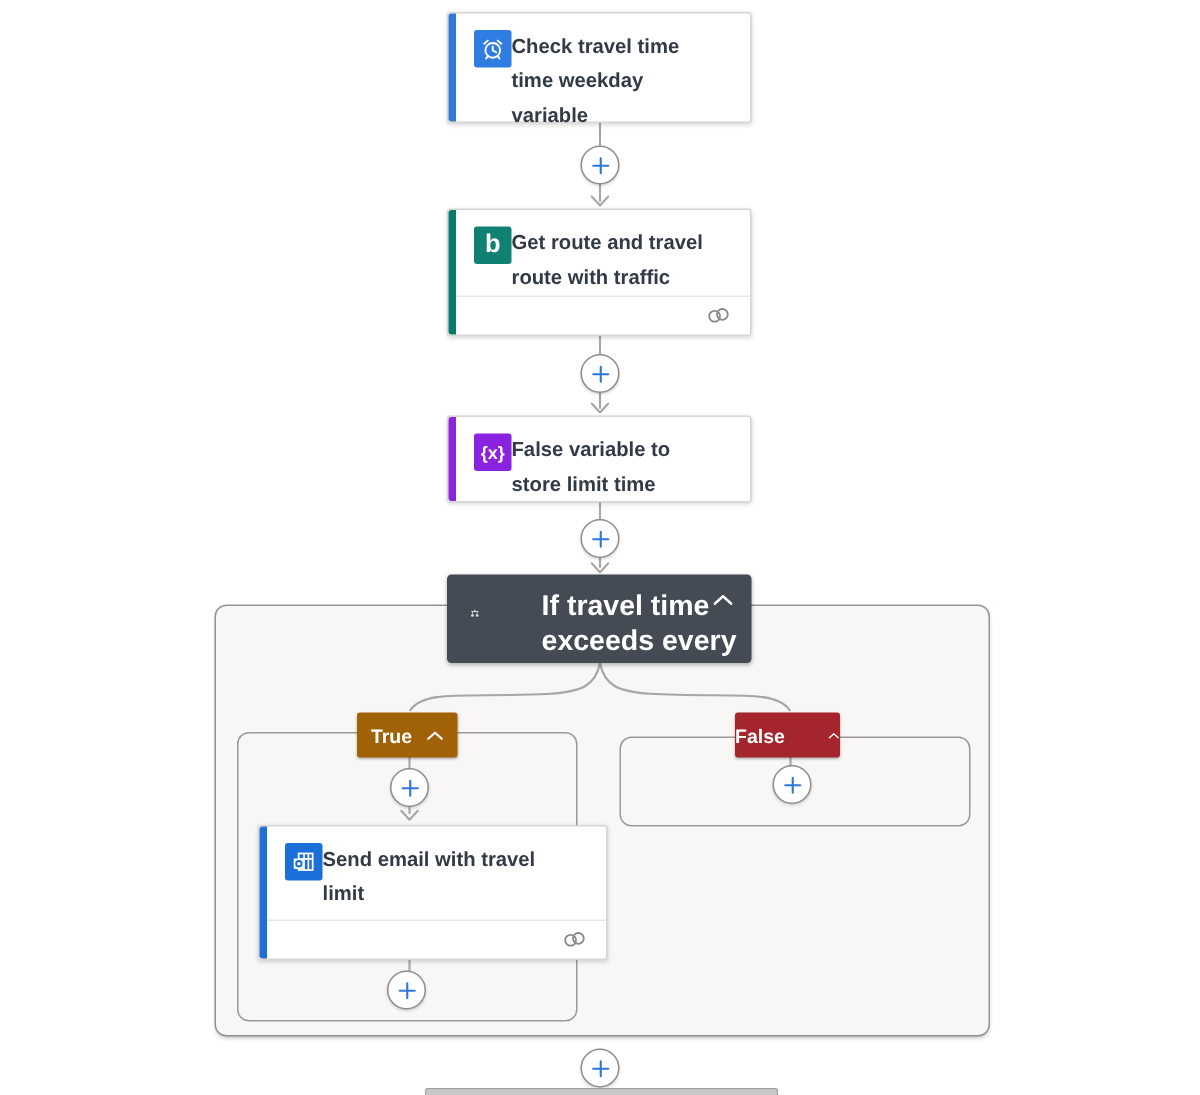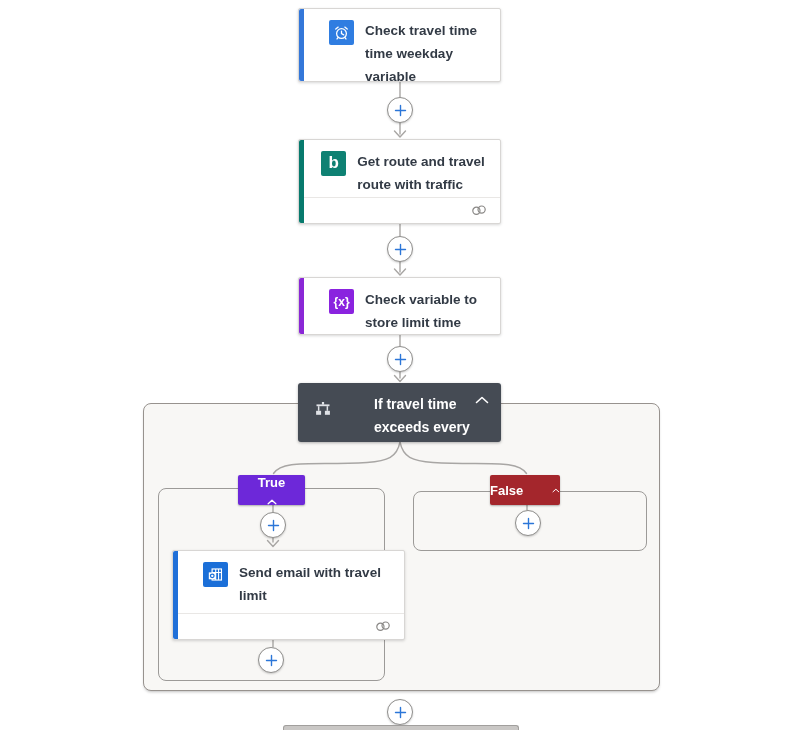--- a/index.html
+++ b/index.html
@@ -22,42 +22,42 @@
   .branch-true-box{left:158px;top:488px;width:227px;height:193px;}
   .branch-false-box{left:413px;top:491px;width:234px;height:60px;}
   
   svg.connectors{position:absolute;left:0;top:0;z-index:3;}
   
   .card{
     position:absolute;background:#ffffff;border:1px solid #d8d6d4;border-radius:2px;
     box-shadow:0 1px 3px rgba(0,0,0,.16);box-sizing:border-box;z-index:4;cursor:pointer;
   }
   .accent{position:absolute;left:0;top:0;bottom:0;width:5px;border-radius:2px 0 0 2px;}
-  .card-body{display:flex;align-items:flex-start;gap:11px;padding:10px 10px 8px 17px;justify-content:center;}
+  .card-body{display:flex;align-items:flex-start;padding:10px 10px 8px 17px;}
   .icon-sq{
     width:25px;height:25px;border-radius:2px;flex:0 0 auto;margin-top:1px;
     display:flex;align-items:center;justify-content:center;color:#fff;
   }
   .icon-sq .bing-letter{font-size:17px;font-weight:700;line-height:1;transform:translateY(-1px);}
   .icon-sq .var-text{font-size:12px;font-weight:700;line-height:1;}
   .card-title{font-size:13.5px;font-weight:700;color:#323a45;line-height:23px;}
   .card-title div{white-space:nowrap;}
   .card-footer{
     position:absolute;left:5px;right:0;bottom:0;height:26px;
     border-top:1px solid #e9e7e5;display:flex;align-items:center;justify-content:flex-end;
     padding-right:12px;box-sizing:border-box;
   }
   
   .condition-card{
     position:absolute;left:298px;top:383px;width:203px;height:59px;
     border-radius:3px;box-shadow:0 1px 3px rgba(0,0,0,.3);z-index:4;cursor:pointer;
     box-sizing:border-box;
   }
   .condition-inner{display:flex;align-items:flex-start;gap:13px;padding:10px 10px 8px 15px;}
-  .condition-title{font-size:14px;font-weight:700;color:#ffffff;line-height:23px;margin-left:28px;}
+  .condition-title{font-size:19px;font-weight:700;color:#ffffff;line-height:23px;margin-left:28px;}
   .condition-title div{white-space:nowrap;}
   .cond-chevron{position:absolute;right:12px;top:13px;cursor:pointer;}
   
   .badge{
     position:absolute;height:30px;border-radius:2px;z-index:5;cursor:pointer;
     display:flex;align-items:center;justify-content:center;gap:9px;
     color:#fff;font-size:13px;font-weight:700;
     box-shadow:0 1px 2px rgba(0,0,0,.3);box-sizing:border-box;
   }
   .badge-true{left:238px;top:475px;width:67px;}
@@ -156,21 +156,21 @@
   </svg>
 </div>
 
 <div class="card" style="left:298px;top:277px;width:203px;height:58px">
   <div class="accent" style="background-color: rgb(138, 39, 214);"></div>
   <div class="card-body">
     <div class="icon-sq" style="background-color: rgb(138, 35, 223);">
       <span class="var-text">{x}</span>
     </div>
     <div class="card-title">
-      <div>Check variable to</div>
+      <div>False variable to</div>
       <div>store limit time</div>
     </div>
   </div>
 </div>
 
 <div class="plus-btn" style="left:387px;top:346px">
   <svg width="13" height="13" viewBox="0 0 13 13">
     <path d="M6.5 1.5 V11.5 M1.5 6.5 H11.5" stroke="#2b76d8" stroke-width="1.4" stroke-linecap="round"></path>
   </svg>
 </div>
@@ -188,21 +188,21 @@
     <div class="condition-title">
       <div>If travel time</div>
       <div>exceeds every</div>
     </div>
   </div>
   <svg class="cond-chevron" width="14" height="8" viewBox="0 0 14 8" fill="none">
     <path d="M1.5 6.5 L7 1.5 L12.5 6.5" stroke="#ffffff" stroke-width="1.6" stroke-linecap="round" stroke-linejoin="round"></path>
   </svg>
 </div>
 
-<div class="badge badge-true" style="background-color: #6d28d9; flex-direction: column;">
+<div class="badge badge-true" style="background-color: #a16207;">
   <span>True</span>
   <svg width="12" height="7" viewBox="0 0 12 7" fill="none">
     <path d="M1.5 5.5 L6 1.5 L10.5 5.5" stroke="#ffffff" stroke-width="1.5" stroke-linecap="round" stroke-linejoin="round"></path>
   </svg>
 </div>
 <div class="badge badge-false" style="background-color: rgb(164, 38, 44);">
   <span>False</span>
   <svg width="12" height="7" viewBox="0 0 12 7" fill="none">
     <path d="M1.5 5.5 L6 1.5 L10.5 5.5" stroke="#ffffff" stroke-width="1.5" stroke-linecap="round" stroke-linejoin="round"></path>
   </svg>

